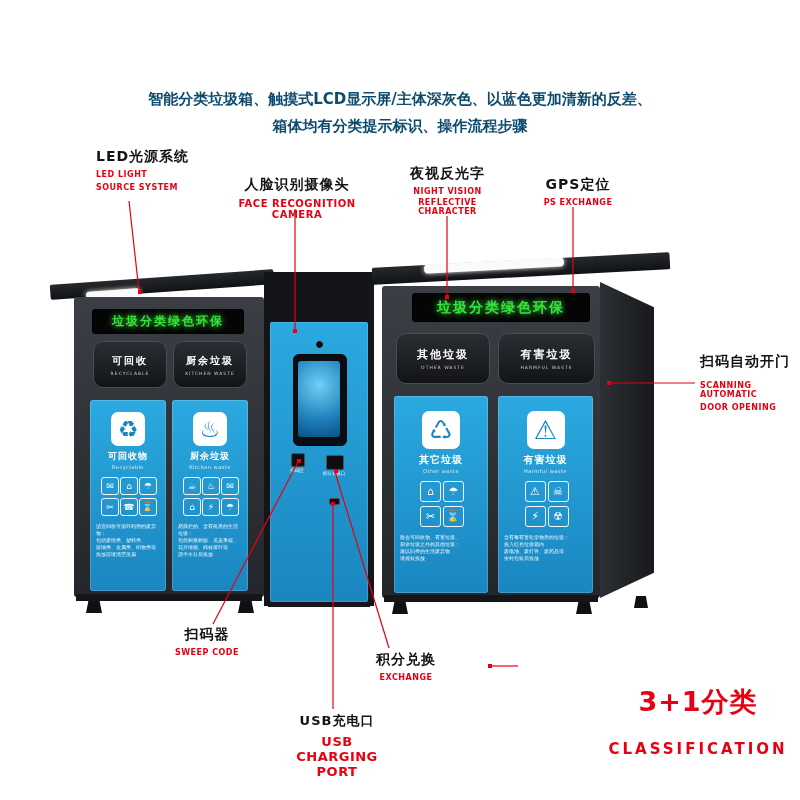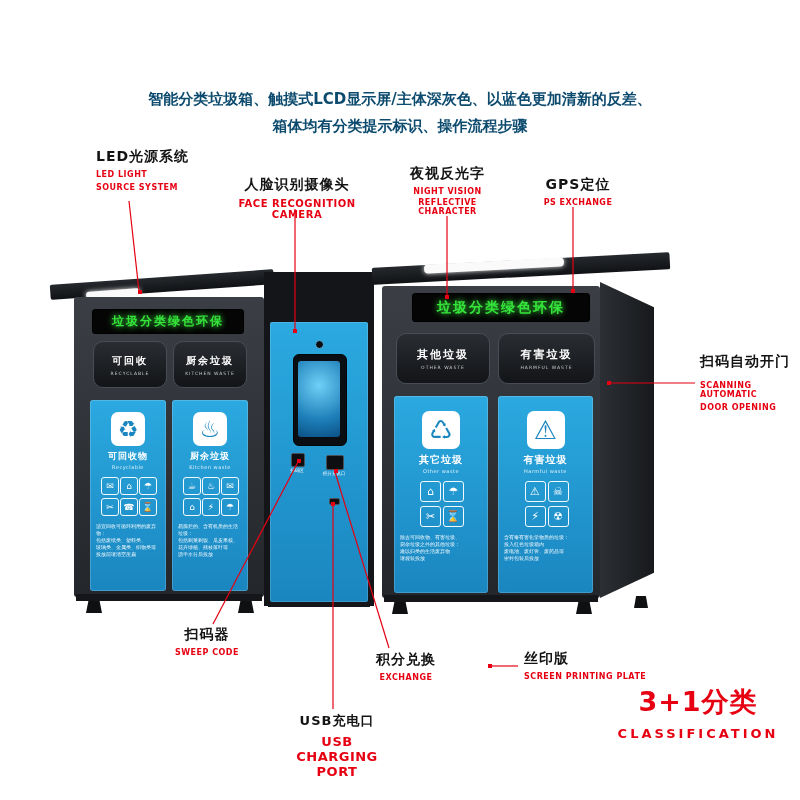--- a/index.html
+++ b/index.html
@@ -6,21 +6,21 @@
   body{width:800px;height:800px;background:#fff;font-family:"DejaVu Sans","Liberation Sans",sans-serif}
   #scene{position:relative;width:800px;height:800px;background:#fff;overflow:hidden}
   
   .hdr{position:absolute;top:86px;left:0;width:800px;text-align:center;color:#0c4a6e;font-weight:bold;font-size:15px;line-height:27px;z-index:3}
   
   .co{position:absolute;z-index:3}
   .co .zh{font-size:14px;font-weight:bold;color:#141414;letter-spacing:1px}
   .co .en{font-size:8px;font-weight:bold;color:#e60012;letter-spacing:.5px;margin-top:4px}
   .center{text-align:center}
   .cls .zh{font-size:27px;color:#e60012;letter-spacing:1px}
-  .cls .en{font-size:13px;letter-spacing:3px;margin-top:6px;font-weight:bold}
+  .cls .en{font-size:15px;letter-spacing:3px;margin-top:20px;font-weight:bold}
   
   #lines{position:absolute;left:0;top:0;z-index:2;pointer-events:none}
   #lines line{stroke:#e60012;stroke-width:1.2}
   #lines rect{fill:#e60012}
   
   .canopy{position:absolute;background:linear-gradient(180deg,#26292d,#101215);border-radius:2px;z-index:1}
   .lamp{position:absolute;background:#fafafa;border-radius:4px;box-shadow:0 0 5px rgba(255,255,255,.9);z-index:1}
   .cab{position:absolute;background:linear-gradient(180deg,#3b3f45,#23262a);border-radius:3px;z-index:1}
   .base{position:absolute;background:#141619;z-index:1}
   .foot{position:absolute;background:#0e1012;clip-path:polygon(15% 0,85% 0,100% 100%,0 100%);z-index:1}
@@ -116,24 +116,20 @@
   <div class="co center" style="left:369px;top:651px;width:74px">
     <div class="zh">积分兑换</div>
     <div class="en">EXCHANGE</div>
   </div>
 
   <div class="co center" style="left:290px;top:712px;width:94px">
     <div class="zh" style="font-size:13px">USB充电口</div>
     <div class="en" style="font-size:13px">USB CHARGING PORT</div>
   </div>
 
-  <div class="co" style="left:524px;top:650px;width:130px">
-    <div class="zh">丝印版</div>
-    <div class="en">SCREEN PRINTING PLATE</div>
-  </div>
 
   <div class="co cls center" style="left:598px;top:684px;width:200px">
     <div class="zh">3+1分类</div>
     <div class="en">CLASSIFICATION</div>
   </div>
 
   <div class="canopy" style="left:50px;top:277px;width:224px;height:15px;transform:rotate(-4deg)"></div>
   <div class="lamp" style="left:86px;top:290px;width:54px;height:7px;transform:rotate(-4deg)"></div>
   <div class="cab" style="left:74px;top:297px;width:190px;height:300px"></div>
   <div class="base" style="left:76px;top:594px;width:186px;height:7px"></div>

